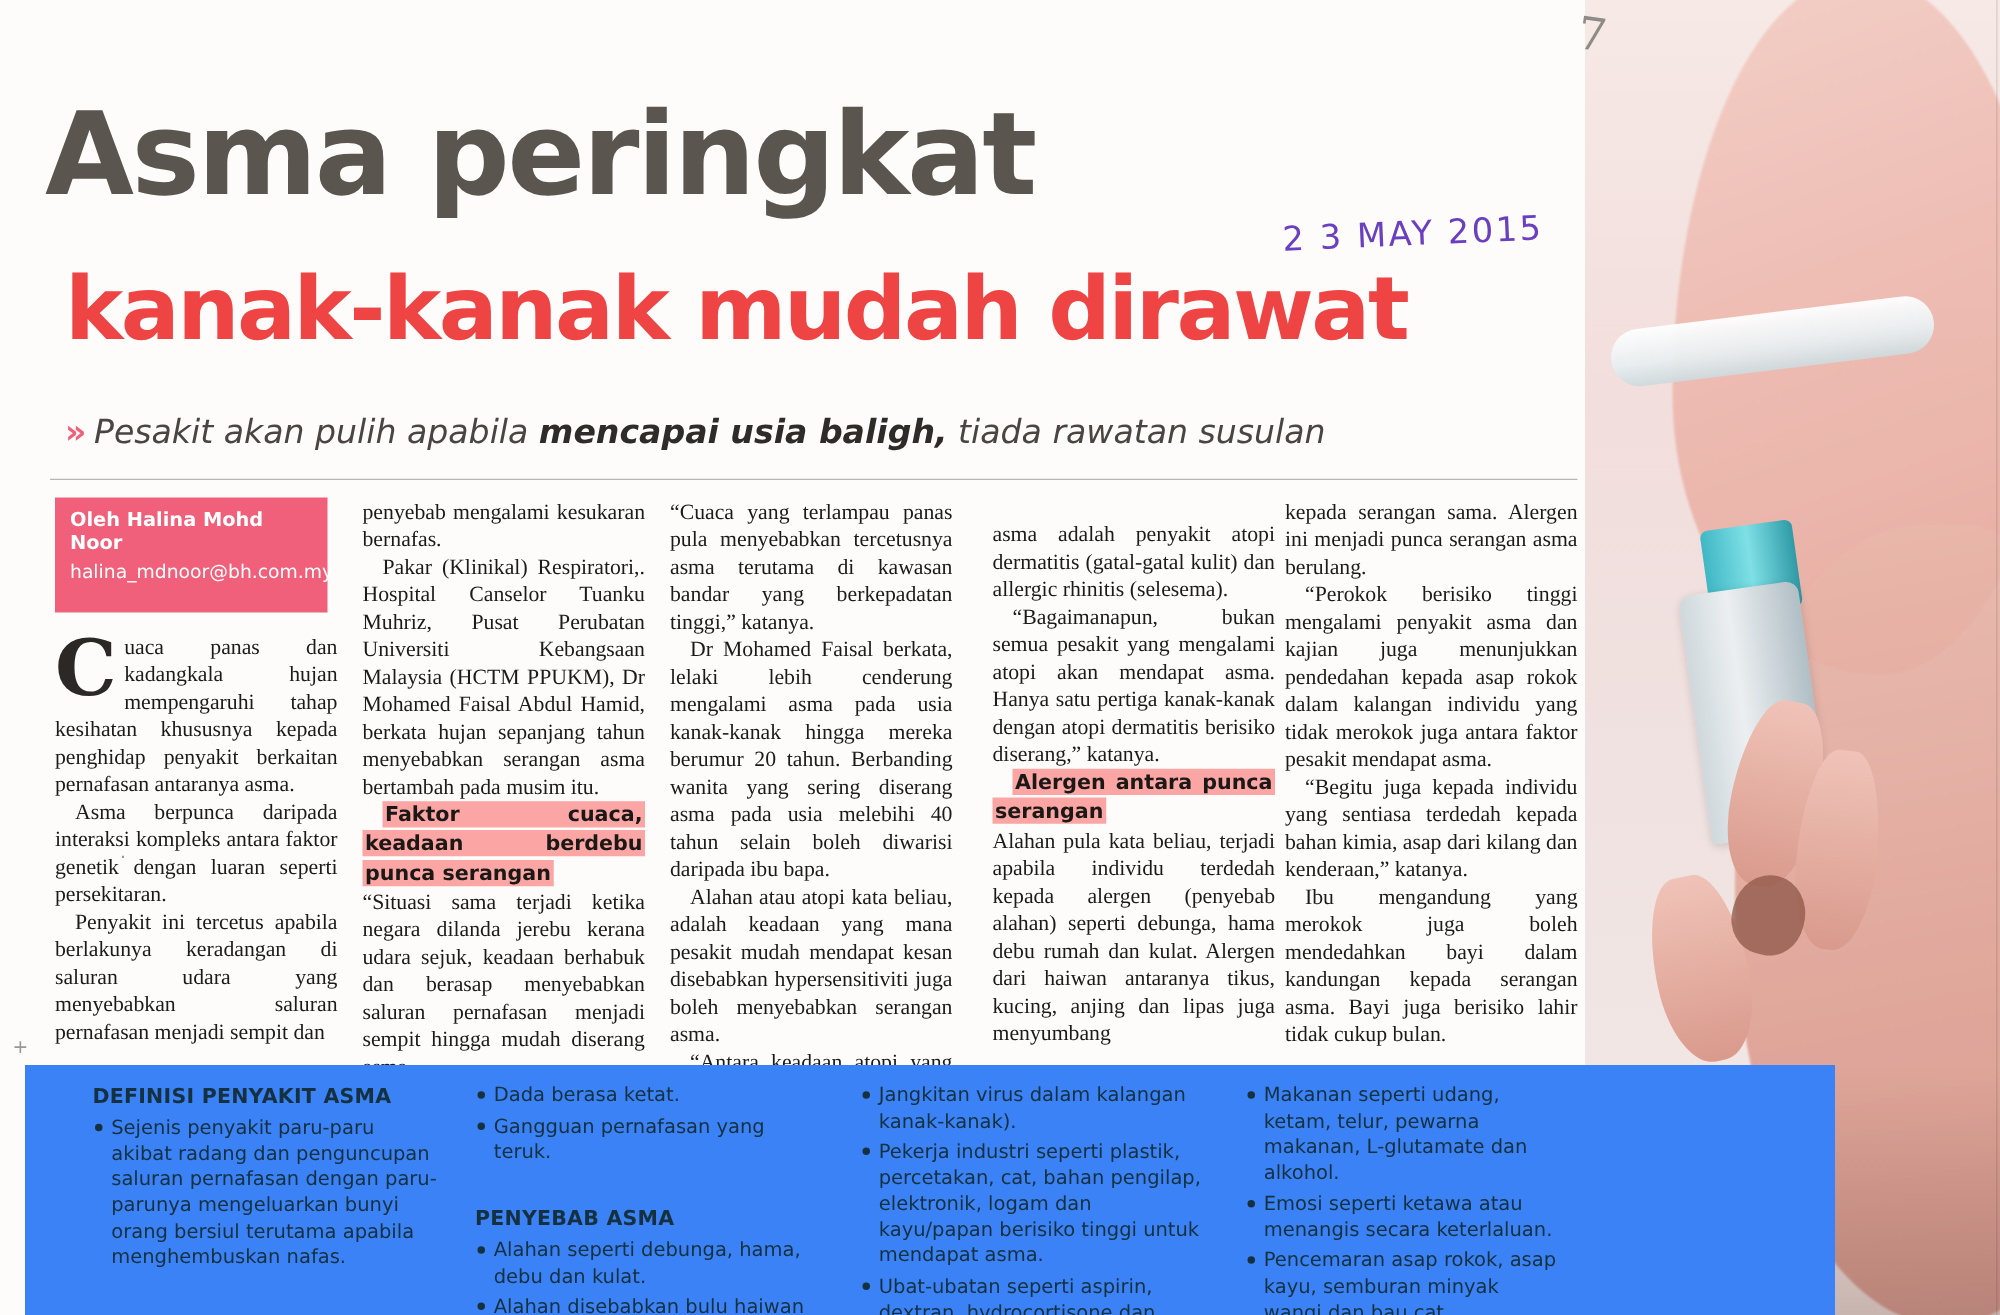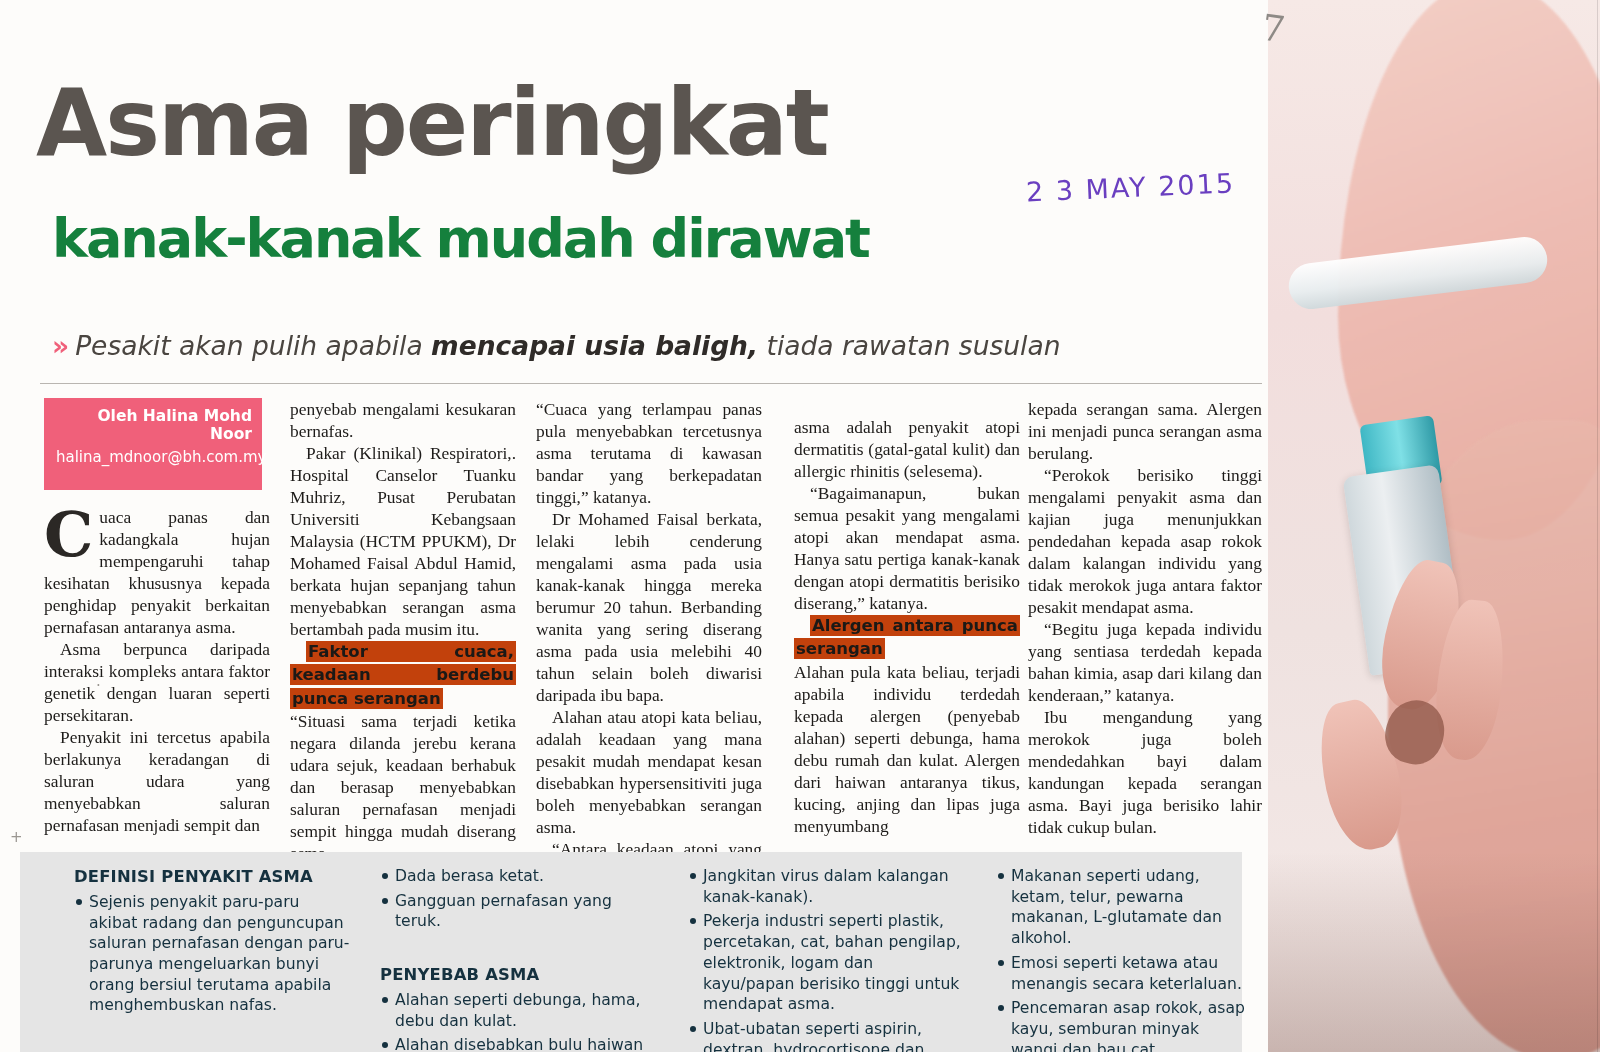--- a/index.html
+++ b/index.html
@@ -128,23 +128,23 @@
     color: #5b5550;
     line-height: 1;
     white-space: nowrap;
   }
   .headline2 {
     position: absolute;
     left: 52px;
     top: 212px;
     font-family: "DejaVu Sans", sans-serif;
     font-weight: bold;
-    font-size: 54px;
+    font-size: 70px;
     letter-spacing: -2px;
-    color: #15803d;
+    color: #ef4444;
     line-height: 1;
     white-space: nowrap;
   }
   .kicker {
     position: absolute;
     left: 52px;
     top: 330px;
     width: 1200px;
     font-family: "DejaVu Sans", sans-serif;
     font-style: italic;
@@ -189,21 +189,20 @@
     position: absolute;
     left: 44px;
     top: 398px;
     width: 218px;
     height: 92px;
     background: #f0607a;
     color: #ffffff;
     font-family: "DejaVu Sans", sans-serif;
     padding: 9px 10px 0 12px;
     box-sizing: border-box;
-    text-align: right;
   }
   .byline .b-name { font-weight: bold; font-size: 15.5px; }
   .byline .b-mail { font-size: 15px; line-height: 1.25; margin-top: 5px; }
 
   
   .col {
     position: absolute;
     top: 398px;
     width: 226px;
     font-family: "Liberation Serif", serif;
@@ -230,36 +229,36 @@
     padding: 4px 6px 0 0;
     color: #2b2825;
   }
 
   .subhead {
     font-family: "DejaVu Sans", sans-serif;
     font-weight: bold;
     font-size: 16.5px;
     line-height: 1.35;
     color: #1b1916;
-    background: #c2410c;
+    background: #fca5a5;
     display: inline;
     box-decoration-break: clone;
     -webkit-box-decoration-break: clone;
     padding: 1px 2px;
   }
   .subhead-wrap { margin: 7px 0 4px 0; text-indent: 0; }
 
   
   .factbox {
     position: absolute;
     left: 20px;
     top: 852px;
-    width: 1222px;
+    width: 1448px;
     height: 200px;
-    background: #e5e5e5;
+    background: #3b82f6;
   }
   .fb-col {
     position: absolute;
     top: 14px;
     font-family: "DejaVu Sans", sans-serif;
     font-size: 15.6px;
     line-height: 1.33;
     color: #15313f;
   }
   .fb-c1 { left: 54px; width: 276px; }

